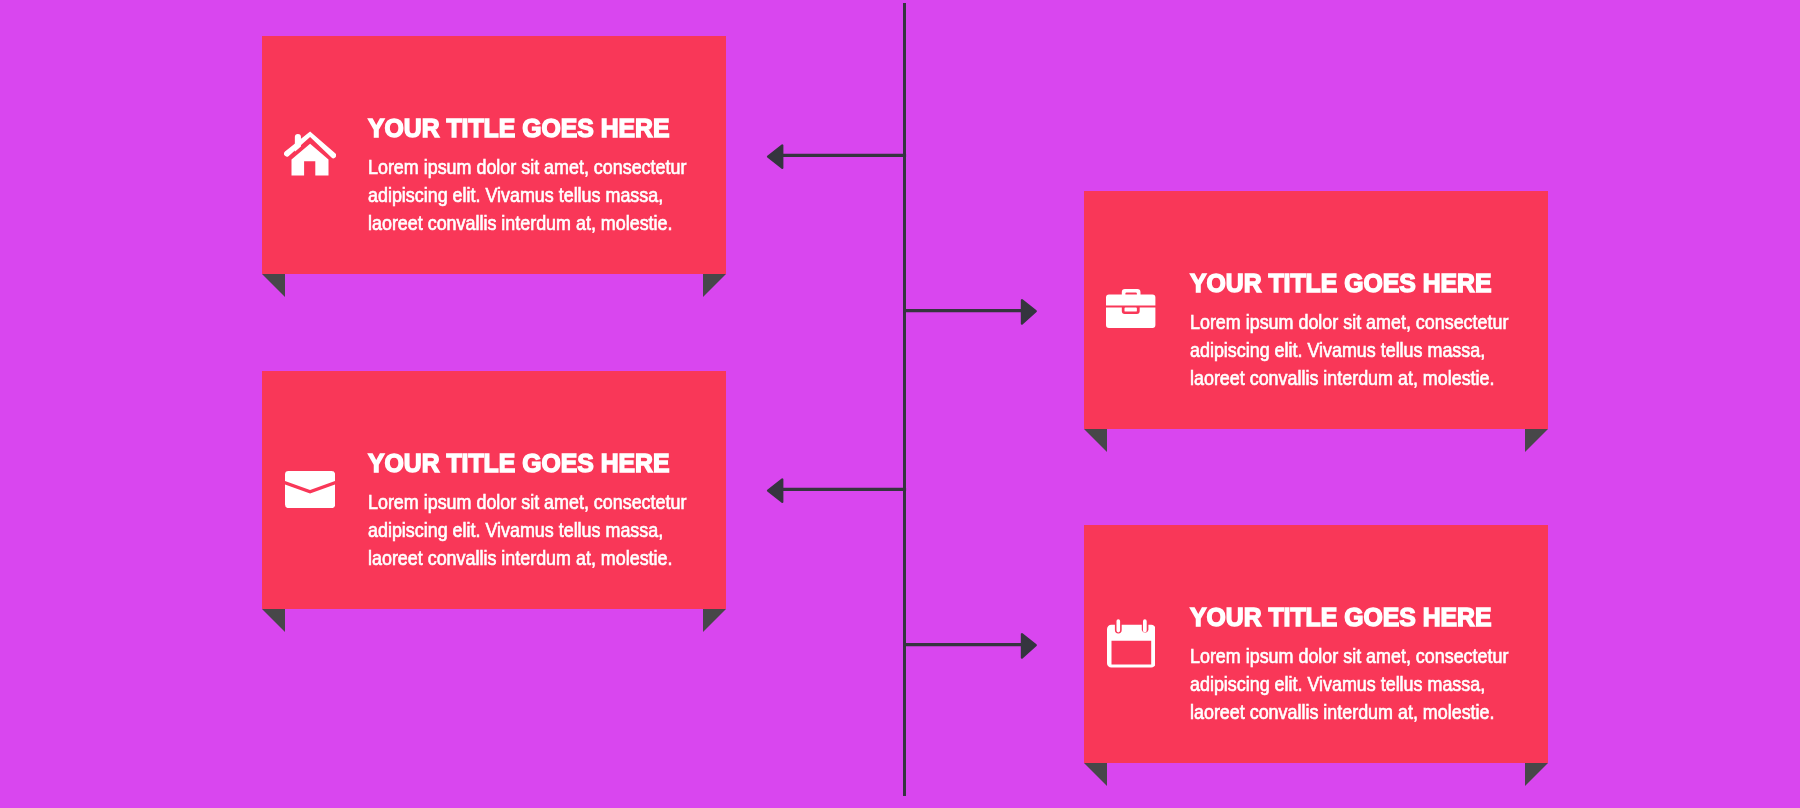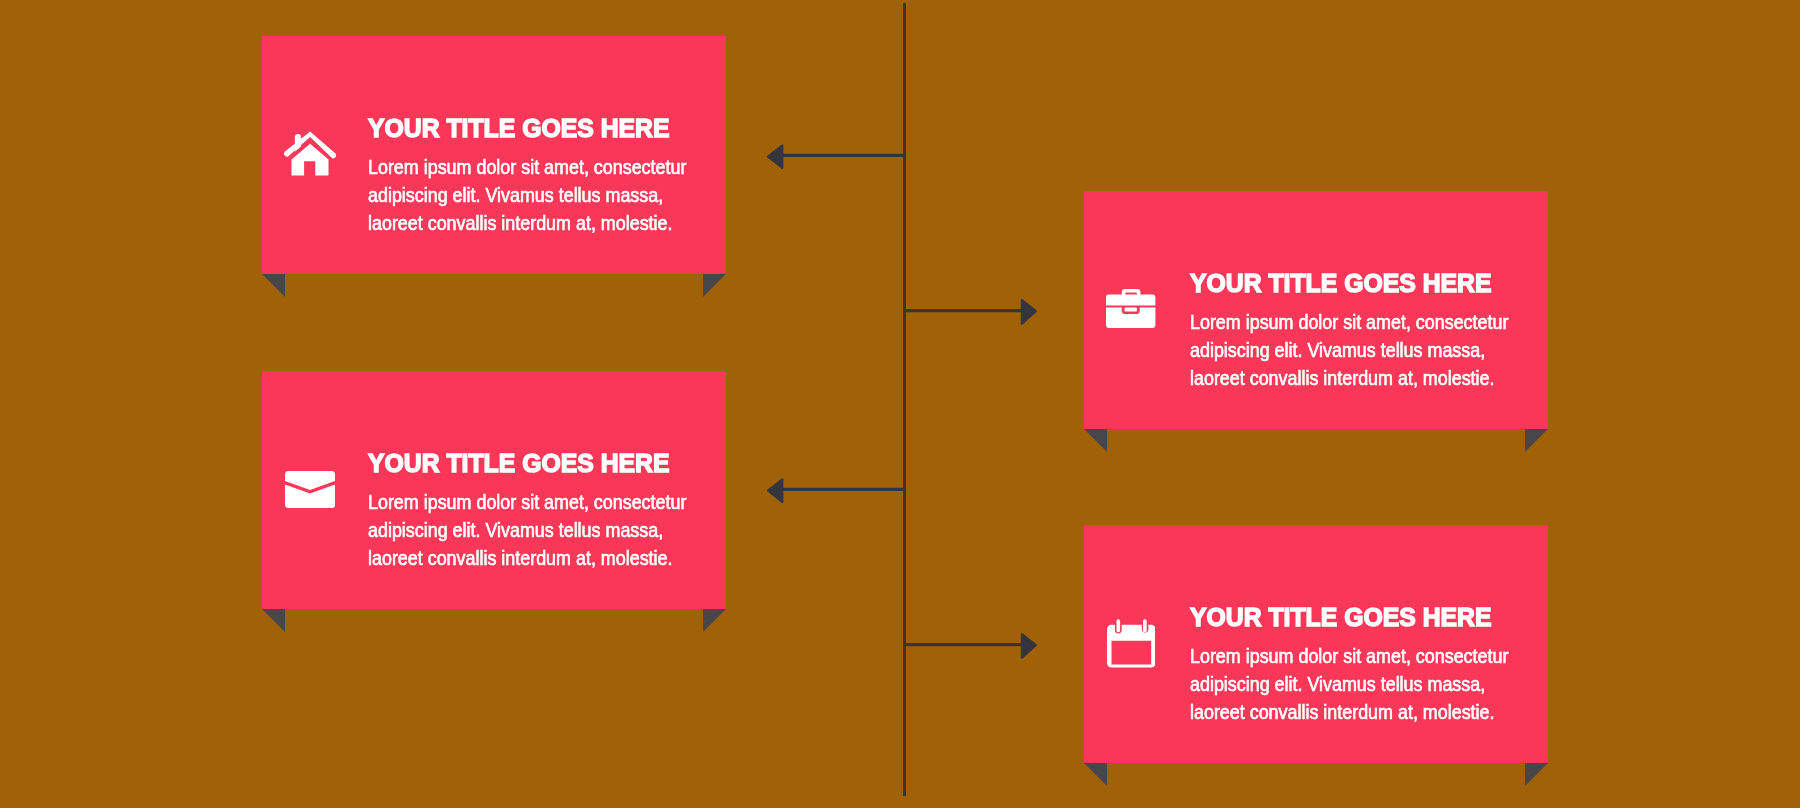--- a/index.html
+++ b/index.html
@@ -11,21 +11,21 @@
   body {
     width: 1800px;
     height: 808px;
     overflow: hidden;
     position: relative;
     font-family: "Liberation Sans", sans-serif;
   }
   .stage {
     position: absolute; left: 0; top: 0;
     width: 1800px; height: 808px;
-    background: #a16207;
+    background: #d946ef;
   }
   .axis-line {
     position: absolute;
     background: #35353f;
   }
   .connector { position: absolute; }
   .card { position: absolute; box-sizing: border-box; }
   .card-panel {
     position: absolute; left: 0; top: 0;
     width: 100%; height: 100%;

